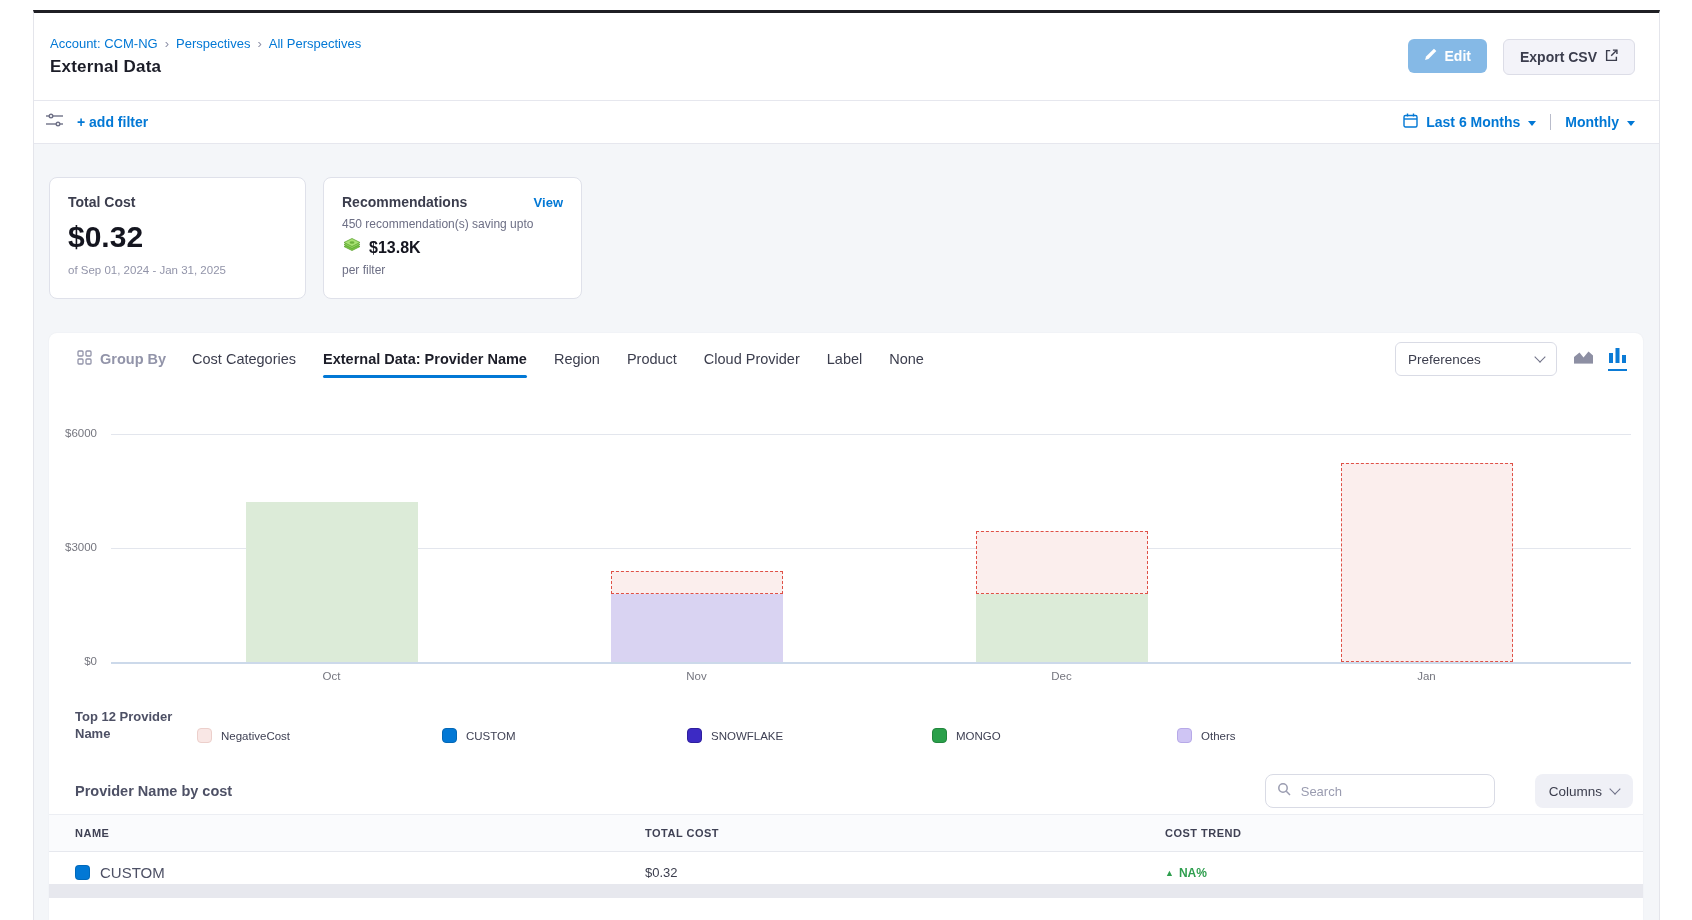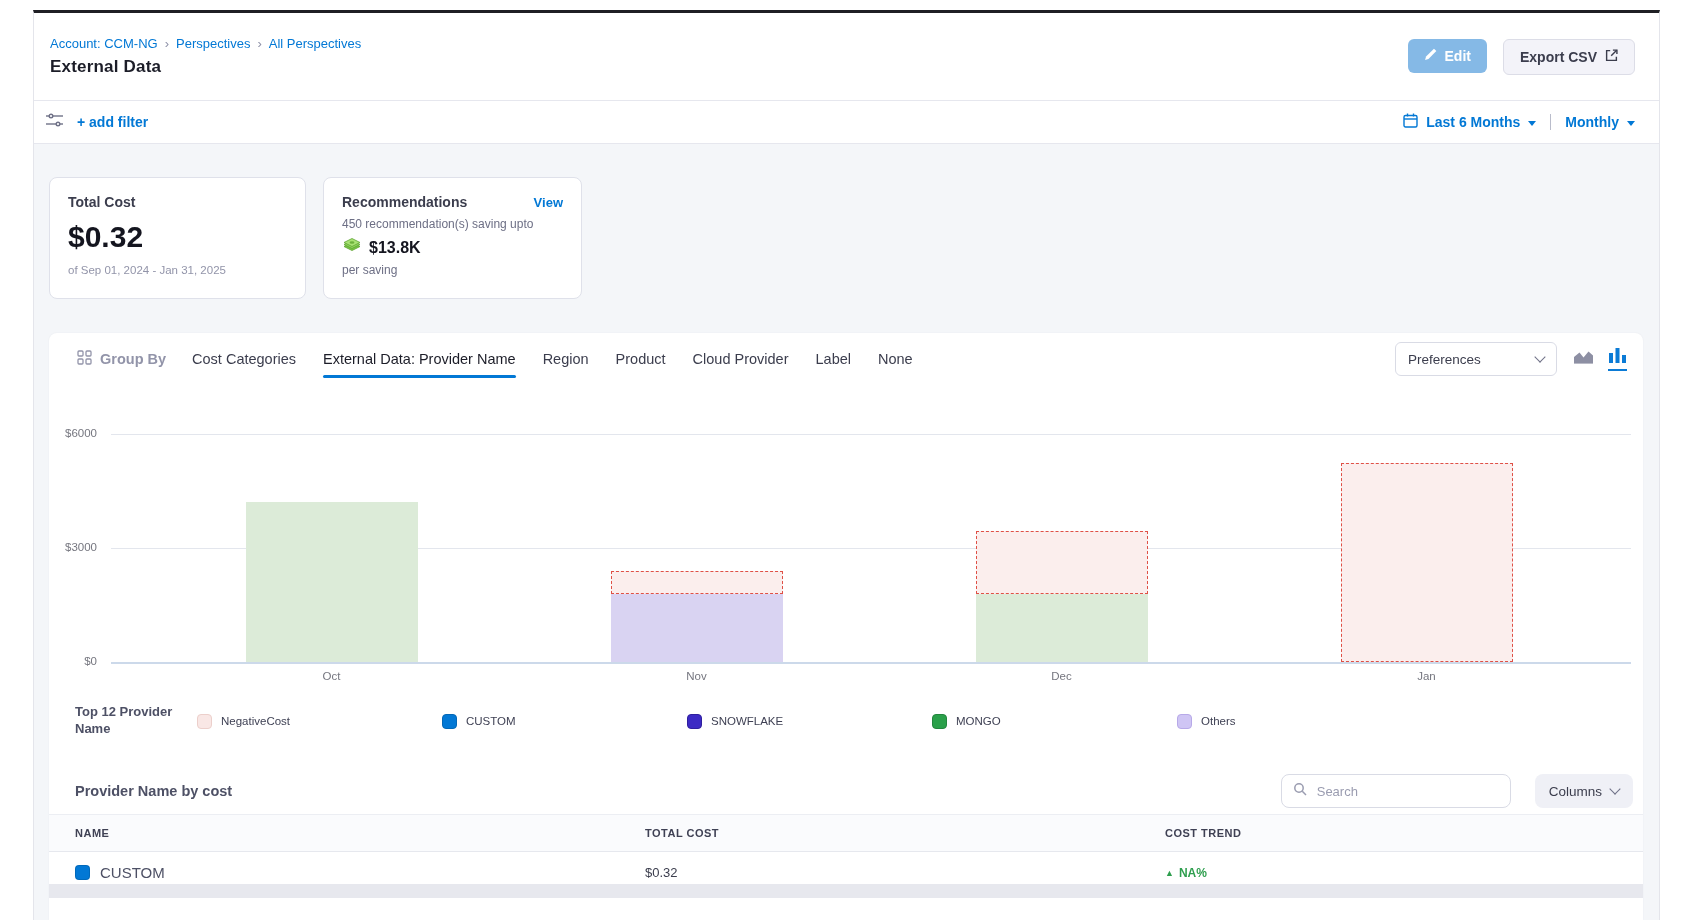--- a/index.html
+++ b/index.html
@@ -37,48 +37,48 @@
   .view-link{color:#0278d5;font-size:13px;font-weight:600;cursor:pointer;}
   .reco-line1{font-size:12px;color:#6d6f85;margin-top:7px;}
   .reco-amount{display:flex;align-items:center;gap:7px;margin-top:6px;font-size:16px;font-weight:700;color:#14151f;}
   .reco-line2{font-size:12px;color:#6d6f85;margin-top:5px;}
   
   .panel{position:absolute;left:15px;width:1594px;top:189px;bottom:0;background:#fff;border-radius:8px 8px 0 0;box-shadow:0 0 2px rgba(40,41,61,.06);overflow:hidden;}
   .groupby-row{position:absolute;top:0;left:0;right:0;height:52px;display:flex;align-items:center;padding:0 16px 0 28px;box-sizing:border-box;}
   .gb-label{display:flex;align-items:center;gap:8px;color:#9294a9;font-size:14.5px;font-weight:600;margin-right:26px;}
   .tabs{display:flex;align-items:center;gap:27px;height:52px;justify-content:space-between;}
   .tab{font-size:14.5px;color:#3b3d4d;height:52px;display:flex;align-items:center;position:relative;cursor:pointer;white-space:nowrap;}
-  .tab.active{font-weight:400;color:#1c1d28;}
+  .tab.active{font-weight:700;color:#1c1d28;}
   .tab.active::after{content:"";position:absolute;left:0;right:0;bottom:7px;height:3px;background:#0278d5;border-radius:2px;}
   .prefs{margin-left:auto;width:162px;height:34px;border:1px solid #d9dbe5;border-radius:6px;background:#fff;display:flex;align-items:center;justify-content:space-between;padding:0 12px;box-sizing:border-box;font-size:13.5px;color:#3b3d4d;cursor:pointer;}
   .chev{display:inline-block;width:7px;height:7px;border-right:1.8px solid #6f7187;border-bottom:1.8px solid #6f7187;transform:rotate(45deg);margin-top:-4px;}
   .chart-type{display:flex;align-items:center;gap:14px;margin-left:16px;}
   .ct-icon{cursor:pointer;padding-bottom:2px;}
   .ct-icon.active{border-bottom:2px solid #0b7bd6;}
   
   .chart{position:absolute;top:61px;left:0;right:0;height:300px;}
   .gridrow{position:absolute;left:0;right:0;}
   .gridline{position:absolute;left:62px;right:12px;height:1px;background:#e3e6ed;top:0;}
   .gridline.base{height:2px;background:#ccd9ea;}
   .tick{position:absolute;left:0;width:48px;text-align:right;font-size:11.5px;color:#75767f;transform:translateY(-55%);}
   .bar-seg{position:absolute;box-sizing:border-box;}
   .bar-seg.dashed{border:1.5px dashed #df5046;}
   .x-label{position:absolute;top:276px;transform:translateX(-50%);font-size:11.5px;color:#75767f;}
   .tooltip{position:absolute;left:1290px;top:8px;background:#0b0c10;color:#fff;border-radius:8px;padding:9px 13px;font-size:12.5px;font-weight:700;line-height:1.55;white-space:nowrap;box-shadow:0 4px 10px rgba(0,0,0,.25);}
   .tt-row{display:flex;align-items:center;gap:6px;}
   .tt-bullet{width:8px;height:8px;background:#efdedc;display:inline-block;}
   .tt-arrow{position:absolute;left:50%;bottom:-7px;transform:translateX(-50%);width:0;height:0;border-left:7px solid transparent;border-right:7px solid transparent;border-top:8px solid #0b0c10;}
   
-  .legend{position:absolute;top:366px;left:26px;right:16px;height:44px;display:flex;align-items:center;}
+  .legend{position:absolute;top:366px;left:26px;right:16px;height:44px;display:flex;align-items:flex-end;}
   .legend-title{width:122px;font-size:13px;font-weight:700;color:#4d5065;line-height:1.3;}
   .legend-item{width:245px;display:flex;align-items:center;gap:9px;cursor:pointer;}
   .swatch{width:15px;height:15px;border-radius:4px;box-sizing:border-box;border:1px solid rgba(0,0,0,.12);}
   .legend-label{font-size:11.5px;color:#3f4154;}
   
-  .tbl-toolbar{position:absolute;top:435px;left:26px;right:10px;height:46px;display:flex;align-items:center;gap:24px;}
+  .tbl-toolbar{position:absolute;top:435px;left:26px;right:10px;height:46px;display:flex;align-items:center;gap:40px;}
   .tbl-title{font-size:14.5px;font-weight:700;color:#4d5065;margin-right:auto;}
   .searchbox{width:230px;height:34px;border:1px solid #d9dbe5;border-radius:8px;background:#fff;display:flex;align-items:center;gap:8px;padding:0 11px;box-sizing:border-box;}
   .searchbox input{border:none;outline:none;flex:1;font-size:13px;color:#3b3d4d;font-family:"Liberation Sans",sans-serif;background:transparent;}
   .searchbox input::placeholder{color:#9a9cb0;}
   .columns-btn{height:34px;padding:0 14px;background:#eff0f6;border-radius:8px;display:flex;align-items:center;gap:9px;font-size:13.5px;color:#3b3d4d;cursor:pointer;}
   
   .tbl-head{position:absolute;top:481px;left:0;right:0;height:38px;display:grid;grid-template-columns:570px 520px 1fr;align-items:center;padding-left:26px;box-sizing:border-box;background:#fafbfd;border-top:1px solid #eceef3;border-bottom:1px solid #e6e8ee;}
   .th{font-size:11px;font-weight:700;letter-spacing:.5px;color:#3f4154;}
   .tbl-rows{position:absolute;top:519px;left:0;right:0;}
   .tr{height:42px;display:grid;grid-template-columns:570px 520px 1fr;align-items:center;padding-left:26px;box-sizing:border-box;background:#fff;border-bottom:1px solid #e9eaf0;cursor:pointer;}
@@ -172,21 +172,21 @@
           <span>
             <svg width="20" height="17" viewBox="0 0 20 17">
               <path d="M2 9.5 L10 5.5 L18 9.5 L10 13.5 Z" fill="#79c544" stroke="#5ea332" stroke-width="0.8"></path>
               <path d="M2 7.5 L10 3.5 L18 7.5 L10 11.5 Z" fill="#90d65b" stroke="#5ea332" stroke-width="0.8"></path>
               <path d="M2 5.5 L10 1.5 L18 5.5 L10 9.5 Z" fill="#a8e273" stroke="#5ea332" stroke-width="0.8"></path>
               <ellipse cx="10" cy="5.5" rx="2.4" ry="1.3" fill="#6cb13c"></ellipse>
             </svg>
           </span>
           <span>$13.8K</span>
         </div>
-        <div class="reco-line2">per saving</div>
+        <div class="reco-line2">per filter</div>
       </div>
 
       <div class="panel">
 
         <div class="groupby-row">
           <div class="gb-label">
             <span>
               <svg width="15" height="15" viewBox="0 0 15 15" fill="none" stroke="#9294a9" stroke-width="1.3">
                 <rect x="1" y="1" width="5" height="5" rx="1"></rect>
                   <rect x="9" y="1" width="5" height="5" rx="1"></rect>

